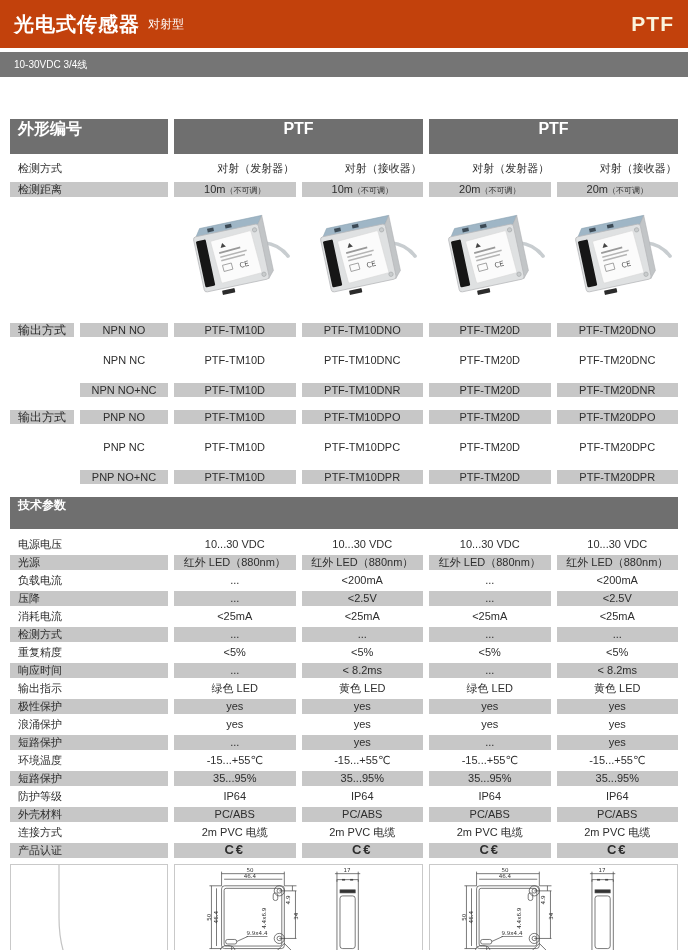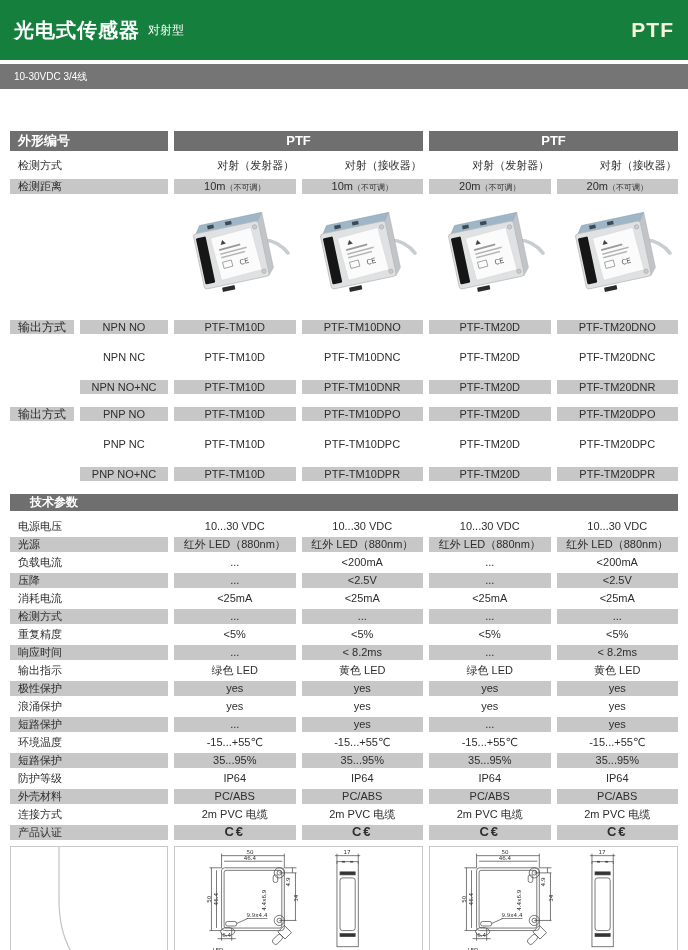--- a/index.html
+++ b/index.html
@@ -2,49 +2,49 @@
 <html><head>
 <meta charset="utf-8">
 <style>
   html,body{margin:0;padding:0;}
   body{
     width:688px;height:950px;position:relative;background:#fff;
     font-family:"Liberation Sans","DejaVu Sans",sans-serif;
     color:#2e2e2e;overflow:hidden;
   }
   
-  .bar-red{height:32px;background:#15803d;display:flex;align-items:center;padding:14px 14px;}
+  .bar-red{height:32px;background:#c2410c;display:flex;align-items:center;padding:8px 14px;}
   .bar-red .title{color:#fff;font-size:20px;font-weight:bold;letter-spacing:1px;}
   .bar-red .subtitle{color:#fff;font-size:12px;margin-left:8px;}
   .bar-red .series{margin-left:auto;color:#faf3dc;font-size:21px;font-weight:bold;letter-spacing:1px;}
   .bar-gray{height:25px;background:#757575;margin-top:4px;display:flex;align-items:center;padding:0 14px;}
   .bar-gray .volt{color:#fff;font-size:10px;}
   
   .page-inner{padding:0 10px;}
   .g5{display:grid;grid-template-columns:158px 1fr 1fr 1fr 1fr;column-gap:6px;}
   .g6{display:grid;grid-template-columns:64px 88px 1fr 1fr 1fr 1fr;column-gap:6px;}
   .cell{height:15px;line-height:15px;font-size:11px;text-align:center;white-space:nowrap;overflow:hidden;}
   .cell.lbl{text-align:left;padding-left:8px;}
   .gray{background:#c7c7c7;}
   .dark{background:#6f6f6f;color:#fff;font-weight:bold;}
   .hdr-row{margin-top:42px;}
-  .hdr-row .cell{height:20px;line-height:20px;font-size:13px;}
+  .hdr-row .cell{height:35px;line-height:20px;font-size:16px;}
   .mode-row{margin-top:7px;gap:48px;}
   .range-row{margin-top:6px;}
   .note{font-size:8px;}
   
   .img-row{height:126px;align-items:center;}
   .img-cell{display:flex;justify-content:center;align-items:center;height:126px;}
   
   .out-block{grid-template-rows:repeat(3,14px);row-gap:16px;margin-bottom:13px;}
   .out-block .cell{height:14px;line-height:14px;}
   .out-label{grid-row:1 / span 3;height:auto;display:flex;align-items:center;justify-content:center;font-size:12px;}
   
   .sec-hdr{margin-top:6px;margin-bottom:8px;}
-  .sec-hdr .cell{height:17px;line-height:17px;font-size:12px;grid-column:1 / span 5;text-align:left;padding-left:20px;}
+  .sec-hdr .cell{height:32px;line-height:17px;font-size:12px;grid-column:1 / span 5;text-align:left;padding-left:8px;}
   .spec-row{margin-bottom:3px;}
   .ce{font-size:13px;font-weight:bold;letter-spacing:2px;line-height:14px;}
   
   .draw-row{margin-top:6px;height:158px;}
   .draw-box{border:1.5px solid #c9c9c9;background:#fff;position:relative;}
   .draw-left{grid-column:1;}
   .draw-a{grid-column:2 / span 2;}
   .draw-b{grid-column:4 / span 2;}
   .draw-box svg{display:block;width:100%;height:100%;}
   .dimtxt{font-size:5.5px;fill:#333;font-family:"DejaVu Sans",sans-serif;}

